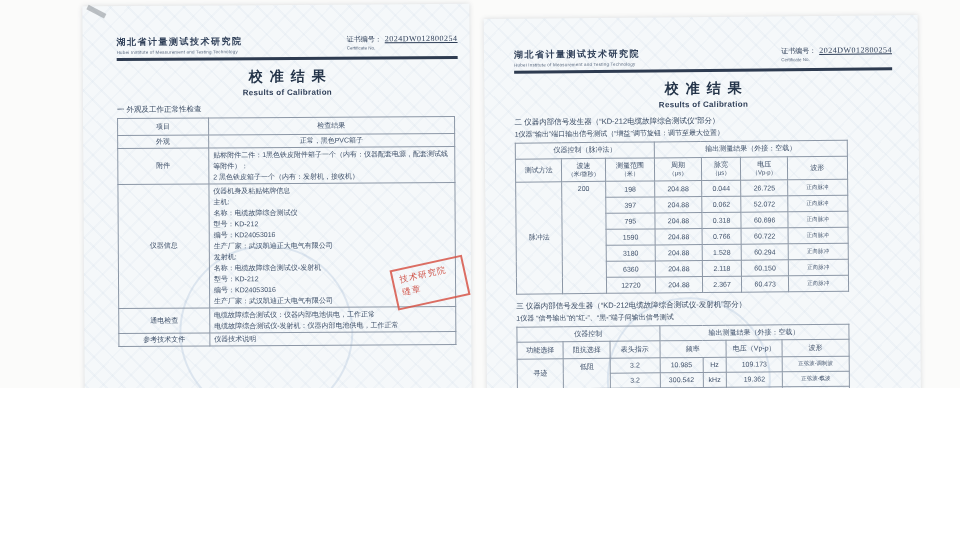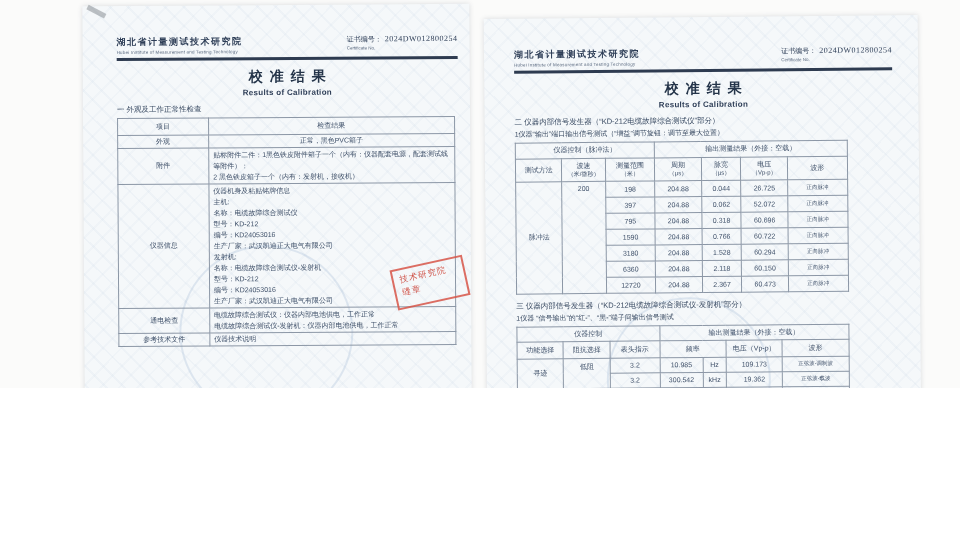--- a/index.html
+++ b/index.html
@@ -15,21 +15,21 @@
   .inner-l{padding:30px 12px 0 34px;position:relative;}
   .inner-r{padding:30px 26px 0 30px;position:relative;}
   .wm{position:absolute;border:2px solid rgba(175,195,218,.35);border-radius:50%;pointer-events:none;}
   .wm-l{left:95px;top:240px;width:170px;height:170px;}
   .wm-r{left:120px;top:280px;width:160px;height:160px;}
   .corner-mark{position:absolute;left:4px;top:3px;width:20px;height:5px;background:#8a8f96;opacity:.55;transform:rotate(28deg);}
   .hdr{display:flex;justify-content:space-between;align-items:flex-start;}
   .inst{font-size:9px;font-weight:bold;letter-spacing:1.5px;color:#2e3e57;}
   .inst-en{font-size:4.5px;color:#5c6b80;margin-top:1px;letter-spacing:.2px;}
   .cert{font-size:7px;color:#2e3e57;white-space:nowrap;}
-  .cert-no{font-family:"Liberation Serif","DejaVu Serif",serif;font-size:8px;margin-left:3px;letter-spacing:.5px;}
+  .cert-no{font-family:"Liberation Serif","DejaVu Serif",serif;font-size:8px;margin-left:3px;letter-spacing:.5px;text-decoration:underline;}
   .cert-en{font-size:4.5px;color:#5c6b80;margin-top:1px;}
   .rule{height:2.5px;background:#2e3b50;margin-top:3px;}
   .title{text-align:center;font-size:14px;font-weight:bold;letter-spacing:7px;color:#243449;margin-top:8px;text-indent:7px;}
   .subtitle{text-align:center;font-size:8px;font-weight:bold;color:#2e3e57;margin-top:2px;letter-spacing:.3px;}
   .sec{font-size:7.5px;margin-top:7px;color:#374860;}
   .sub{font-size:7px;margin-top:2px;color:#374860;}
   table.tbl{border-collapse:collapse;margin-top:3px;font-size:7px;color:#3f5069;}
   .tbl td,.tbl th{border:1px solid #8c97a6;padding:1px 4px;font-weight:normal;vertical-align:middle;}
   .tbl-check{width:99%;}
   .tbl-check .c1{width:27%;}

